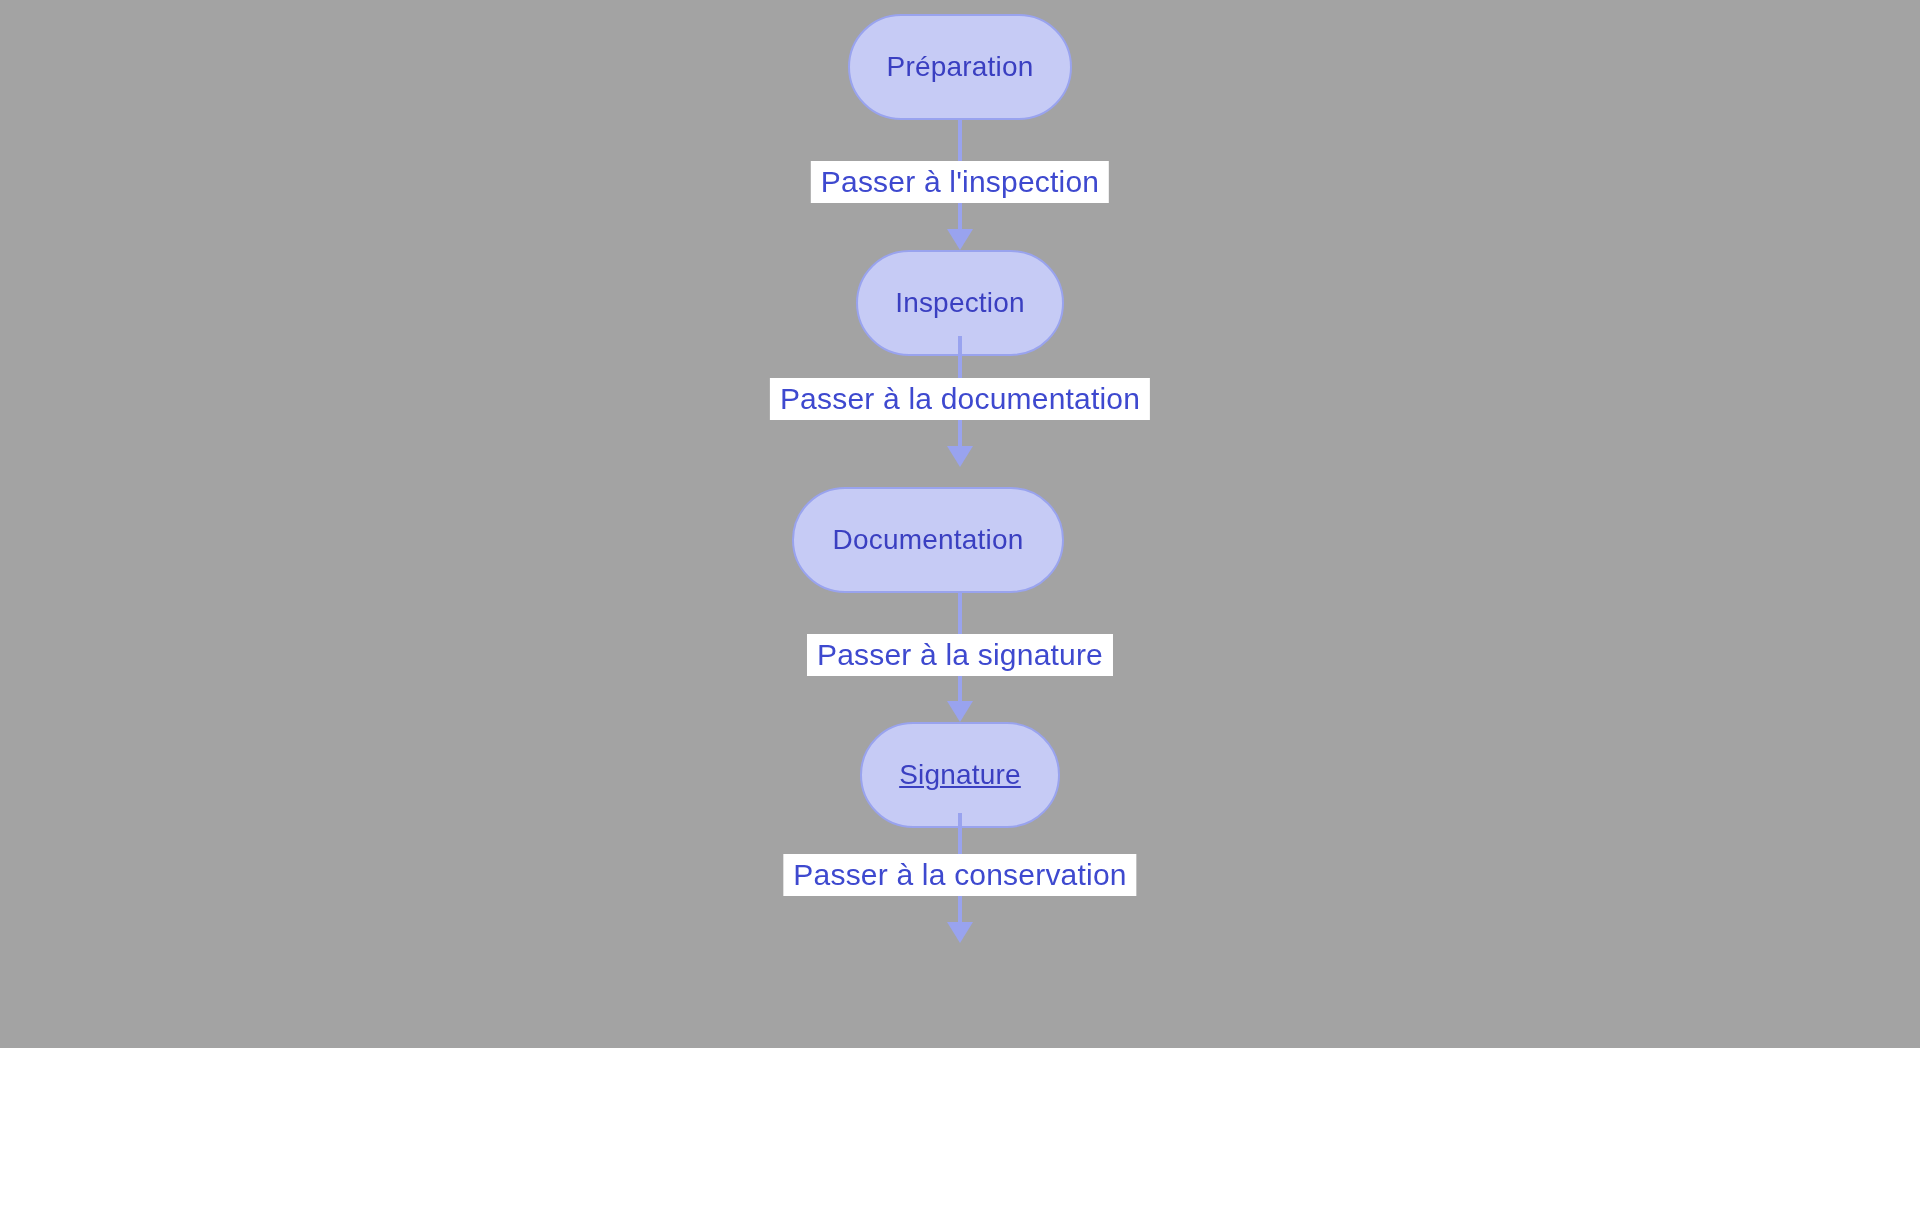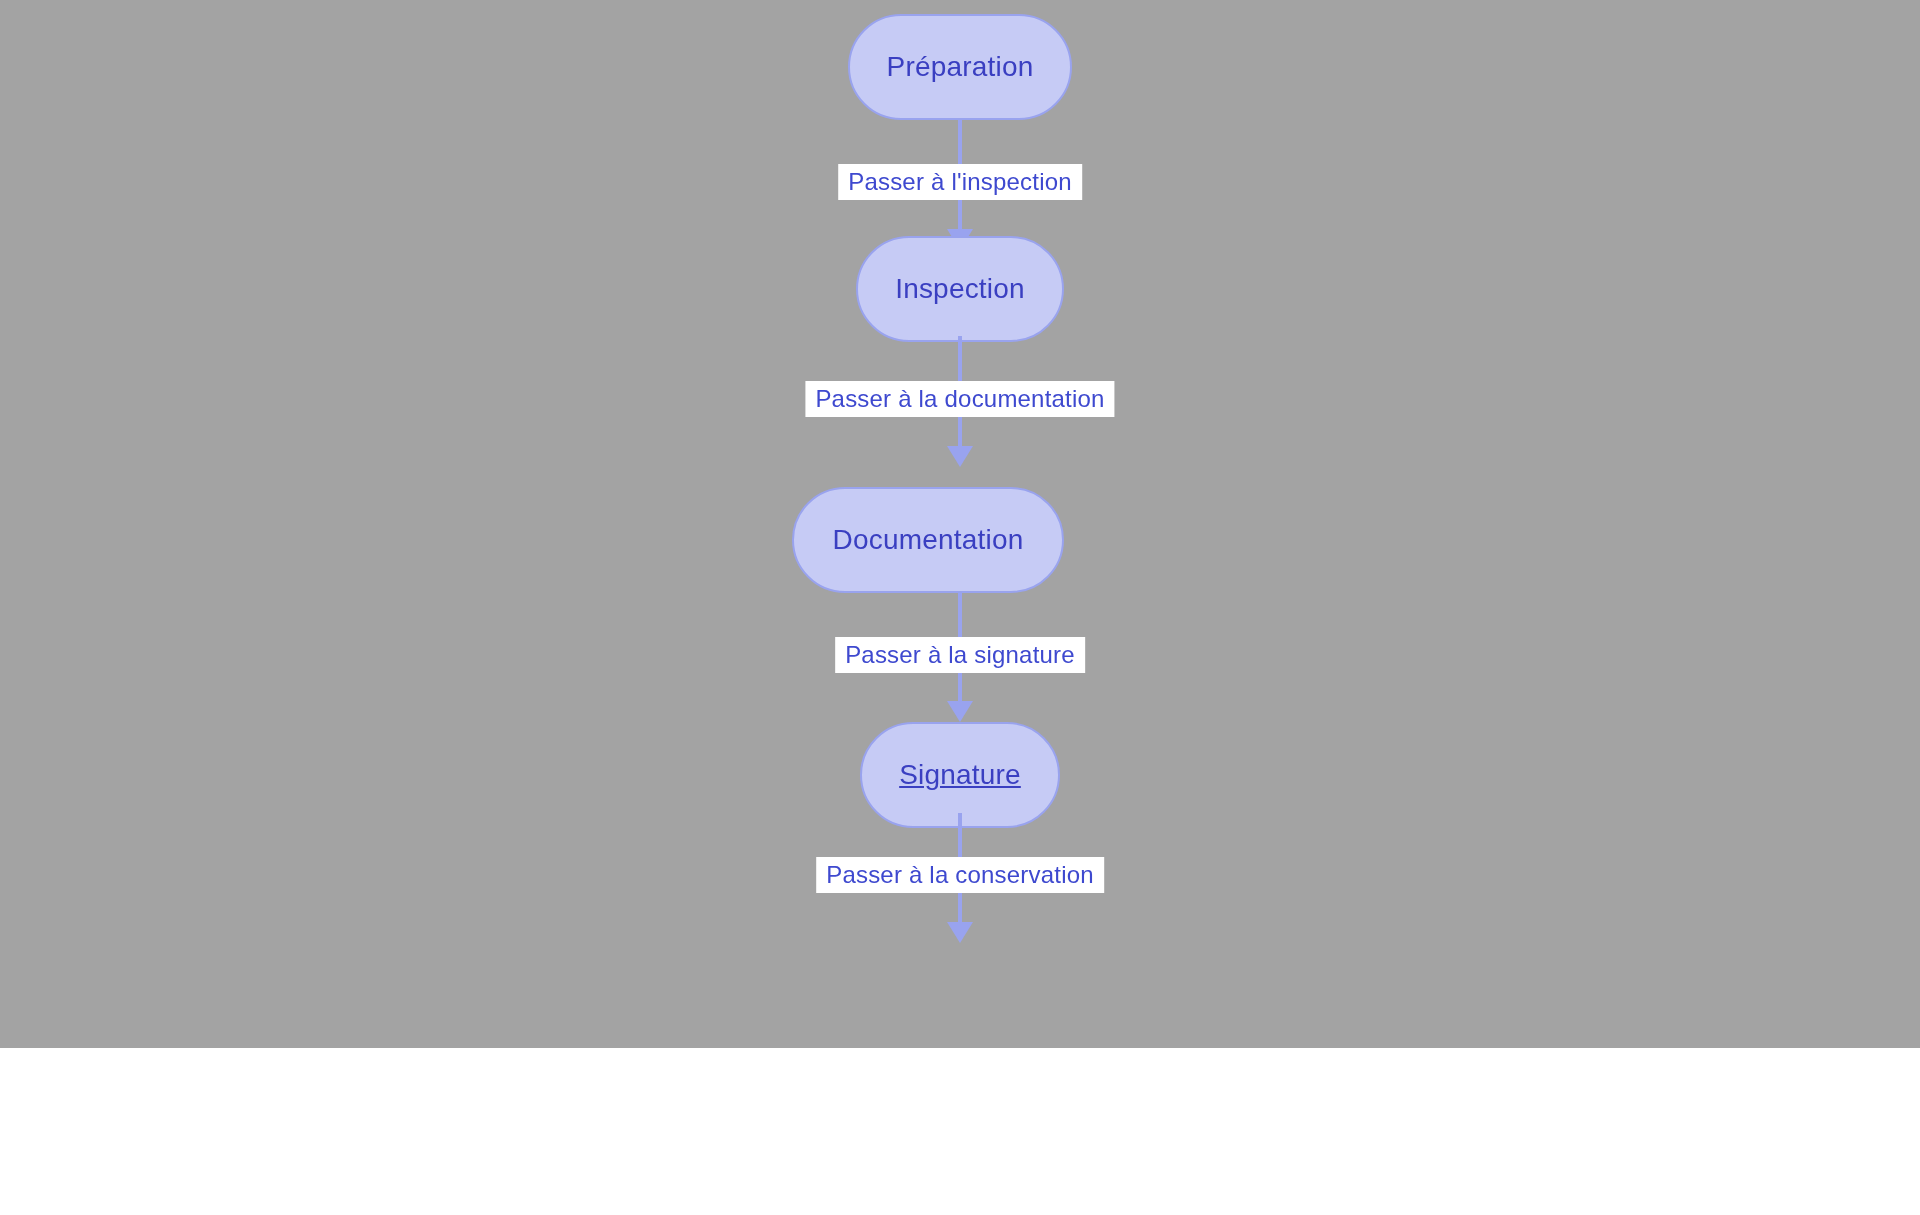--- a/index.html
+++ b/index.html
@@ -26,21 +26,21 @@
     display: flex;
     align-items: center;
     justify-content: center;
     color: #3a3fc1;
     font-size: 28px;
     letter-spacing: 0.2px;
     box-sizing: border-box;
     white-space: nowrap;
   }
   .node-0 { left: 848px; top: 14px;  width: 224px; }
-  .node-1 { left: 856px; top: 236px; width: 208px; justify-content: center; }
+  .node-1 { left: 856px; top: 250px; width: 208px; justify-content: center; }
   .node-2 { left: 792px; top: 487px; width: 272px; }
   .node-3 { left: 860px; top: 722px; width: 200px; text-decoration: underline; }
   .node-4 { left: 838px; top: 958px; width: 244px; }
 
   
   .edge {
     position: absolute;
     left: 958px;
     width: 4px;
   }
@@ -67,21 +67,21 @@
     border-right: 13px solid transparent;
     border-top: 21px solid #99a3ef;
   }
   .edge .edge-label {
     position: absolute;
     left: 50%;
     top: 48%;
     transform: translate(-50%, -50%);
     background: #ffffff;
     color: #3e49cf;
-    font-size: 24px;
+    font-size: 30px;
     letter-spacing: 0.2px;
     padding: 4px 10px;
     white-space: nowrap;
   }
 
   
   .logo-box {
     position: absolute;
     left: 1690px;
     top: 1113px;

